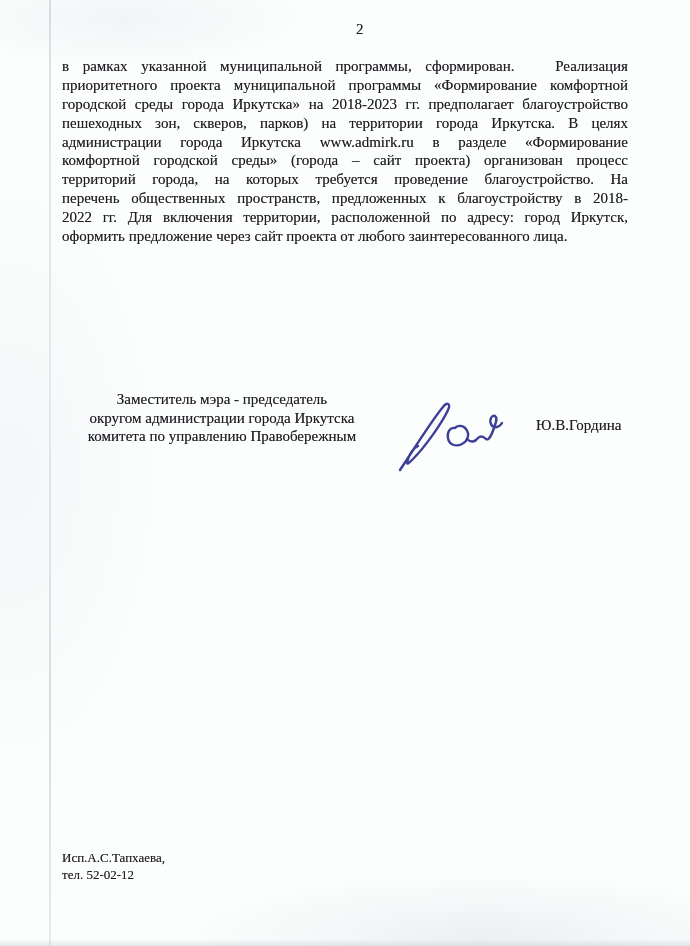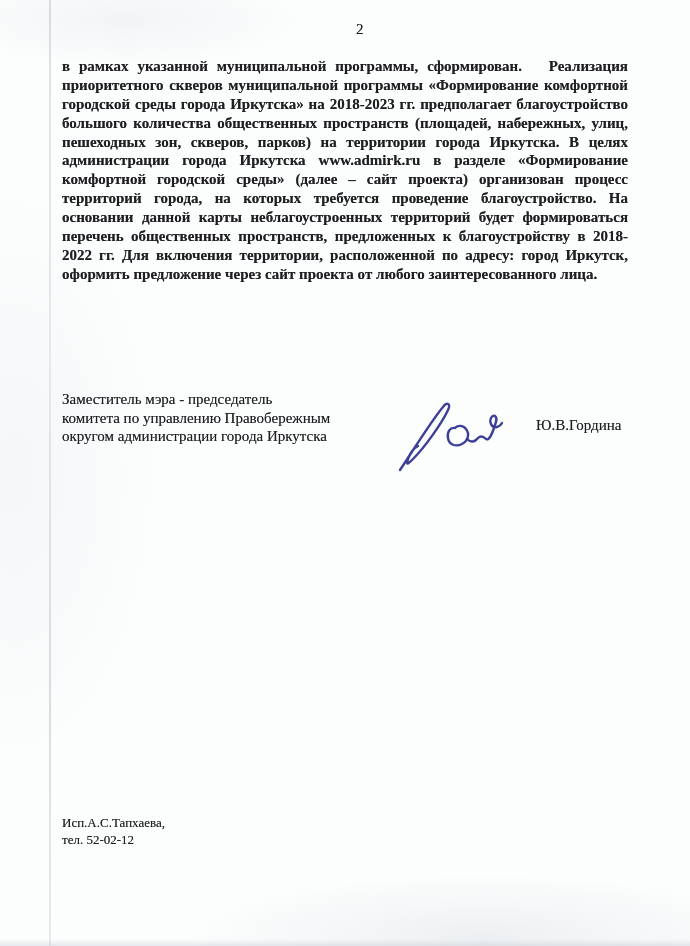--- a/index.html
+++ b/index.html
@@ -55,35 +55,35 @@
     left: 62px;
     top: 57px;
     width: 566px;
     font-size: 15px;
     line-height: 18.9px;
     text-shadow: 0 0 0.5px rgba(20,20,25,0.55);
   }
   .body-text .line {
     height: 18.9px;
     white-space: nowrap;
-    font-weight: bold;
   }
   .body-text .line.j {
     white-space: normal;
     text-align: justify;
     text-align-last: justify;
   }
   .sig-title {
     position: absolute;
     left: 62px;
     top: 390px;
     width: 320px;
     font-size: 15px;
     line-height: 18.6px;
     text-shadow: 0 0 0.5px rgba(20,20,25,0.55);
+    text-align: center;
   }
   .signature {
     position: absolute;
     left: 360px;
     top: 390px;
     width: 150px;
     height: 90px;
   }
   .signature path {
     fill: none;
@@ -96,54 +96,52 @@
   .sig-name {
     position: absolute;
     left: 536px;
     top: 417px;
     font-size: 15px;
     text-shadow: 0 0 0.5px rgba(20,20,25,0.55);
   }
   .footer {
     position: absolute;
     left: 62px;
-    top: 814px;
+    top: 849px;
     font-size: 13px;
     line-height: 17.2px;
     text-shadow: 0 0 0.4px rgba(20,20,25,0.5);
   }
 </style>
 </head>
 <body>
 
 <div class="page">
 
   <div class="scan-line"></div>
 
   <div class="page-number">2</div>
 
   <div class="body-text">
     <div class="line j">в рамках указанной муниципальной программы, сформирован. &nbsp;&nbsp;Реализация</div>
-    <div class="line j">приоритетного скверов муниципальной программы «Формирование комфортной</div>
+    <div class="line j">приоритетного проекта муниципальной программы «Формирование комфортной</div>
     <div class="line j">городской среды города Иркутска» на 2018-2023 гг. предполагает благоустройство</div>
-    <div class="line j">большого количества общественных пространств (площадей, набережных, улиц,</div>
     <div class="line j">пешеходных зон, скверов, парков) на территории города Иркутска. В целях</div>
     <div class="line j">администрации города Иркутска www.admirk.ru в разделе «Формирование</div>
-    <div class="line j">комфортной городской среды» (далее – сайт проекта) организован процесс</div>
+    <div class="line j">комфортной городской среды» (города – сайт проекта) организован процесс</div>
     <div class="line j">территорий города, на которых требуется проведение благоустройство. На</div>
-    <div class="line j">основании данной карты неблагоустроенных территорий будет формироваться</div>
     <div class="line j">перечень общественных пространств, предложенных к благоустройству в 2018-</div>
     <div class="line j">2022 гг. Для включения территории, расположенной по адресу: город Иркутск,</div>
     <div class="line">оформить предложение через сайт проекта от любого заинтересованного лица.</div>
   </div>
 
   <div class="sig-title">
     <div>Заместитель мэра - председатель</div>
+    <div>округом администрации города Иркутска</div>
     <div>комитета по управлению Правобережным</div>
-    <div>округом администрации города Иркутска</div>
   </div>
 
   <svg class="signature" viewBox="0 0 150 90" xmlns="http://www.w3.org/2000/svg" aria-hidden="true">
     <path d="M 40 80 C 52 62, 72 30, 83 17 C 87 11, 91 14, 88 20 C 82 33, 65 57, 53 69 C 48 74, 46 76, 48 69 C 50 63, 54 58, 58 56" stroke="#2c2f8f"></path>
     <path d="M 95 38 C 90 37, 87 42, 88 48 C 89 55, 96 57, 102 54 C 108 51, 110 44, 106 39 C 103 35, 97 35, 95 38" stroke="#2c2f8f"></path>
     <path d="M 107 49 C 111 53, 115 52, 118 48 C 121 45, 124 47, 126 49 C 129 51, 132 44, 134 38 C 136 32, 138 28, 135 26 C 132 25, 129 29, 131 34 C 133 39, 139 38, 142 33" stroke="#2c2f8f"></path>
   </svg>
 
   <div class="sig-name">Ю.В.Гордина</div>
 

